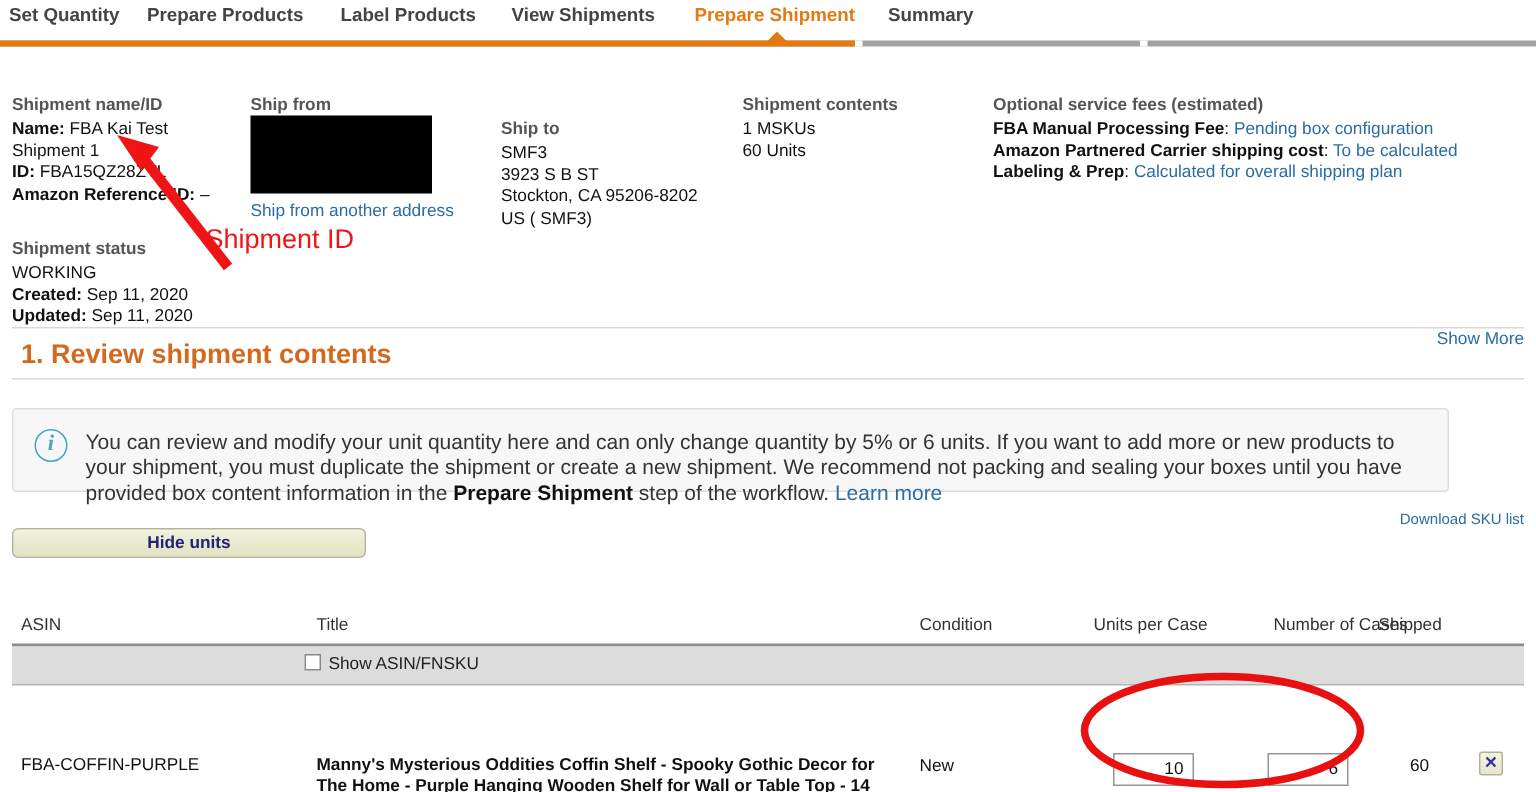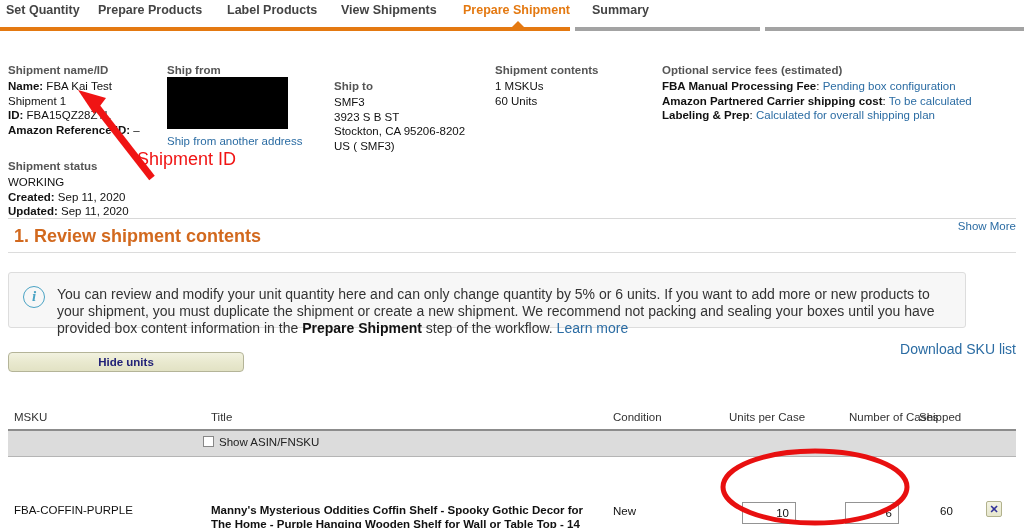--- a/index.html
+++ b/index.html
@@ -103,21 +103,21 @@
   .hide-units {
     position: absolute; left: 8px; top: 352px;
     width: 236px; height: 20px;
     background: linear-gradient(to bottom, #f2f2e0 0%, #e9e9cf 50%, #e2e2c4 100%);
     border: 1px solid #b4b498; border-radius: 4px;
     color: #222277; font-size: 11.5px; font-weight: bold;
     text-align: center; line-height: 18px; cursor: pointer;
   }
   .download-sku {
     position: absolute; right: 8px; top: 341px;
-    font-size: 14px; color: #2b6ca3; cursor: pointer;
+    font-size: 10px; color: #2b6ca3; cursor: pointer;
   }
 
   
   .tbl { position: absolute; left: 0; top: 390px; width: 1024px; }
   .thead { position: relative; height: 28px; }
   .th {
     position: absolute; top: 21px;
     font-size: 11.5px; color: #333333; white-space: nowrap;
   }
   .rule-thead {
@@ -264,21 +264,21 @@
     <div class="info-text">
       <span>You can review and modify your unit quantity here and can only change quantity by 5% or 6 units. If you want to add more or new products to your shipment, you must duplicate the shipment or create a new shipment. We recommend not packing and sealing your boxes until you have provided box content information in the </span><b>Prepare Shipment</b><span> step of the workflow. </span><span class="lnk">Learn more</span>
     </div>
   </div>
 
   <div class="hide-units">Hide units</div>
   <div class="download-sku lnk">Download SKU list</div>
 
   <div class="tbl">
     <div class="thead">
-      <div class="th" style="left:14px;">MSKU</div>
+      <div class="th" style="left:14px;">ASIN</div>
       <div class="th" style="left:211px;">Title</div>
       <div class="th" style="left:613px;">Condition</div>
       <div class="th" style="left:729px;">Units per Case</div>
       <div class="th" style="left:815px;margin-left:34px;">Number of Cases</div>
       <div class="th" style="left:919px;">Shipped</div>
     </div>
     <div class="rule-thead"></div>
 
     <div class="subrow"></div>
     <div class="chk-wrap">

